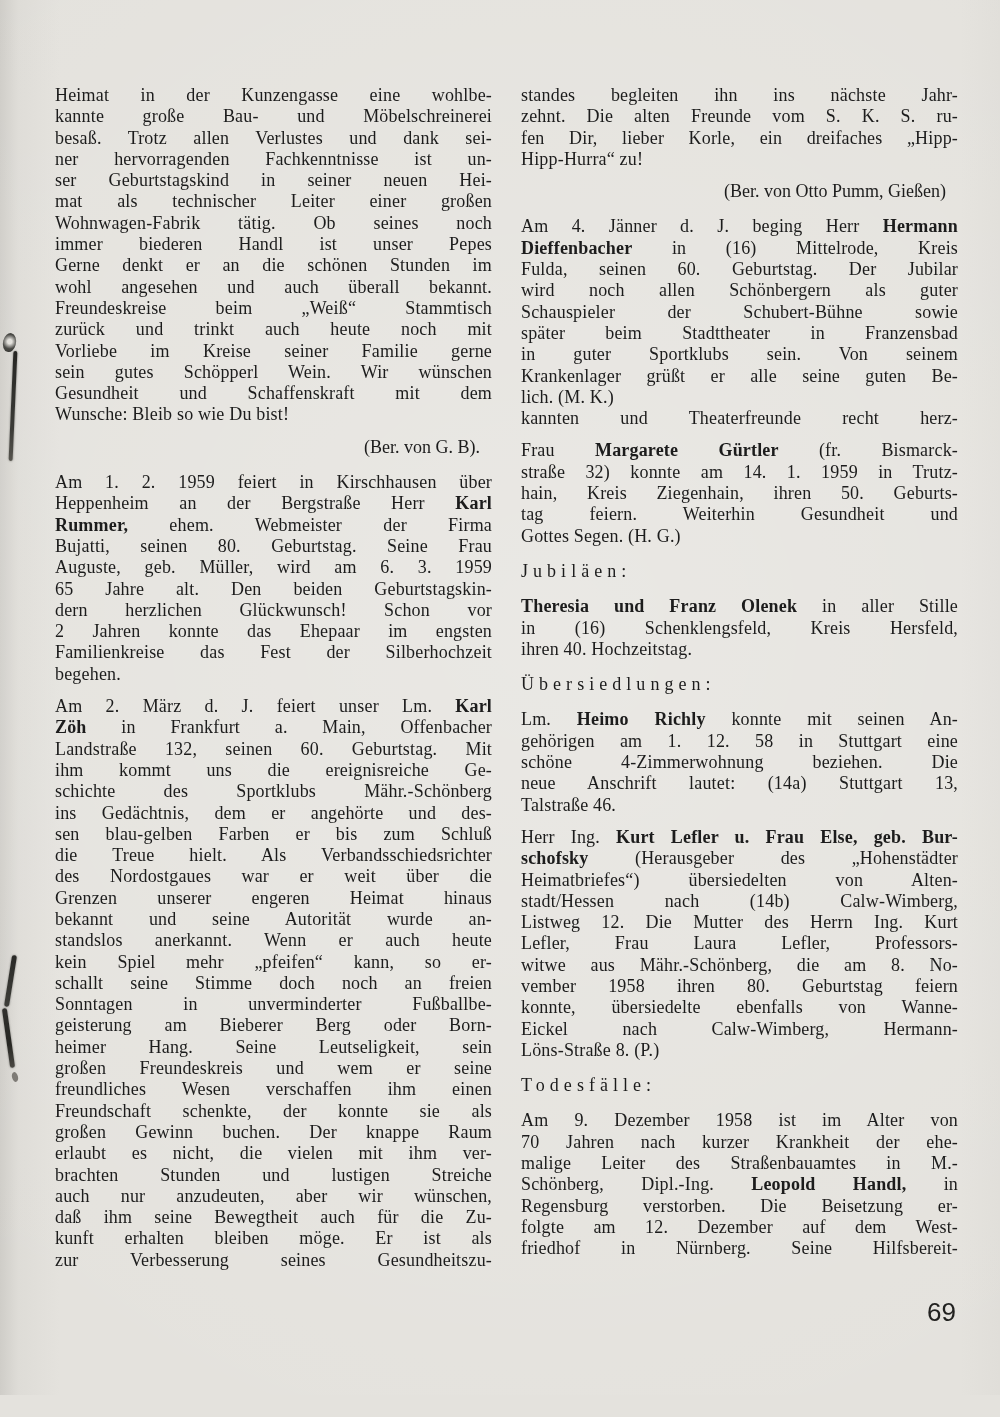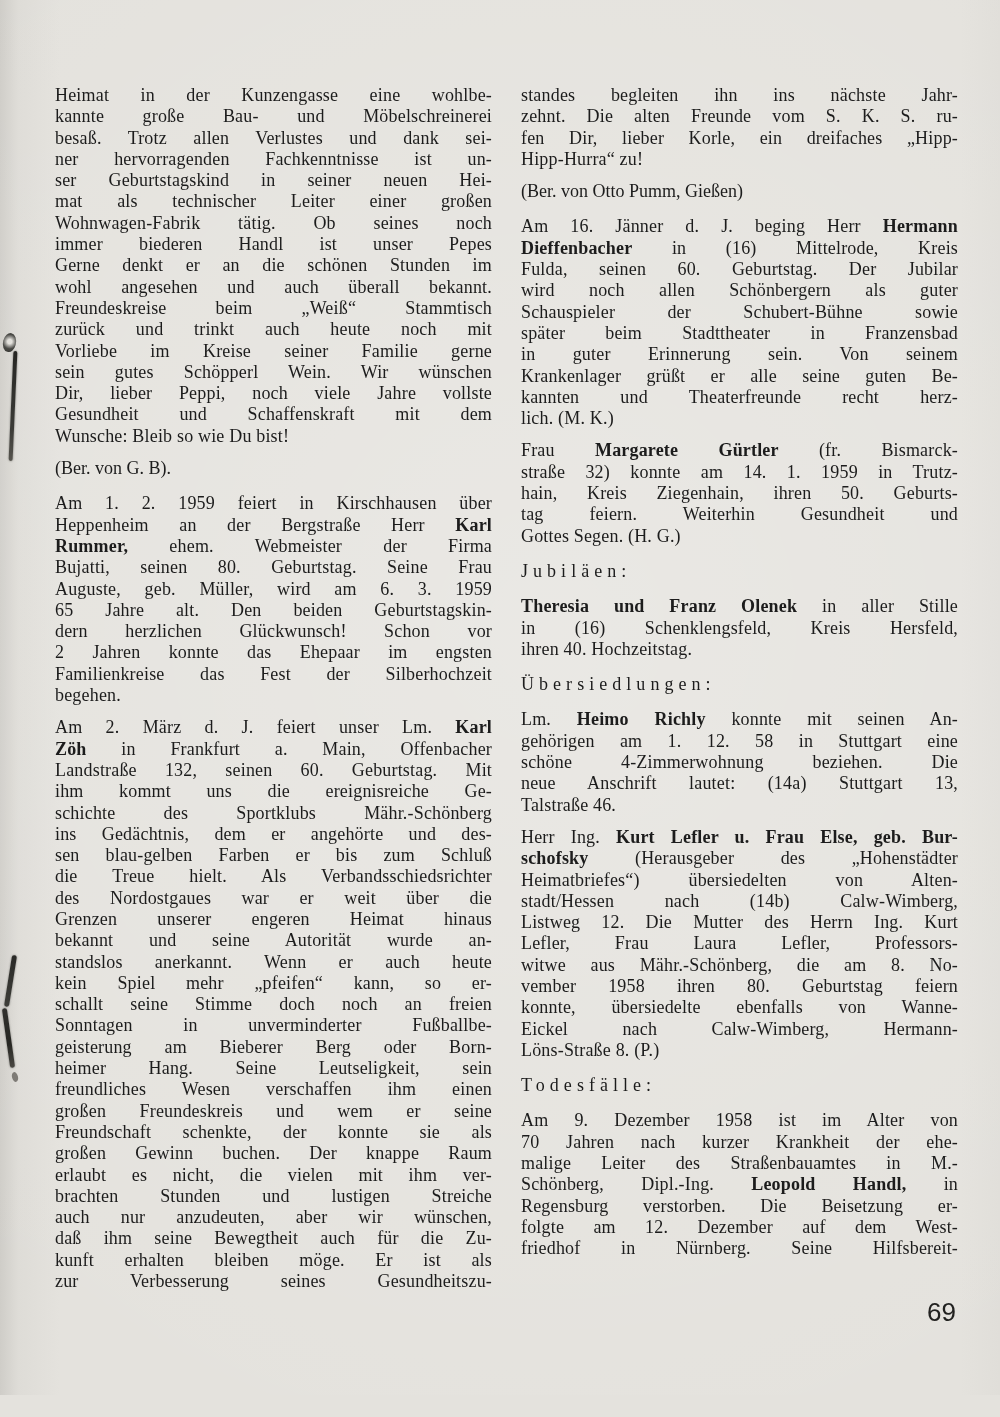--- a/index.html
+++ b/index.html
@@ -29,20 +29,21 @@
     line-height: 21.3px;
     text-align: justify;
     text-align-last: justify;
     -moz-text-align-last: justify;
     letter-spacing: 0.01em;
   }
   .line.lastline { text-align-last: left; -moz-text-align-last: left; }
   .b { font-weight: bold; }
   .attribution {
     font-size: 18px; line-height: 21.3px;
+    text-align: right;
     margin: 0 12px 14px 0;
   }
   .heading {
     font-size: 18px; line-height: 21.3px;
     letter-spacing: 0.28em;
     margin: 14px 0 14px 0;
   }
   .page-number {
     position: absolute;
     top: 1297px; right: 44px;
@@ -103,21 +104,20 @@
           <div class="line"><span>ser Geburtstagskind in seiner neuen Hei-</span></div>
           <div class="line"><span>mat als technischer Leiter einer großen</span></div>
           <div class="line"><span>Wohnwagen-Fabrik tätig. Ob seines noch</span></div>
           <div class="line"><span>immer biederen Handl ist unser Pepes</span></div>
           <div class="line"><span>Gerne denkt er an die schönen Stunden im</span></div>
           <div class="line"><span>wohl angesehen und auch überall bekannt.</span></div>
           <div class="line"><span>Freundeskreise beim „Weiß“ Stammtisch</span></div>
           <div class="line"><span>zurück und trinkt auch heute noch mit</span></div>
           <div class="line"><span>Vorliebe im Kreise seiner Familie gerne</span></div>
           <div class="line"><span>sein gutes Schöpperl Wein. Wir wünschen</span></div>
-          <div class="line"><span>Dir, lieber Peppi, noch viele Jahre vollste</span></div>
           <div class="line"><span>Gesundheit und Schaffenskraft mit dem</span></div>
           <div class="line lastline"><span>Wunsche: Bleib so wie Du bist!</span></div>
         </div>
         <div class="attribution">(Ber. von G. B).</div>
         <div class="para">
           <div class="line"><span>Am 1. 2. 1959 feiert in Kirschhausen über</span></div>
           <div class="line"><span>Heppenheim an der Bergstraße Herr </span><span class="b">Karl</span></div>
           <div class="line"><span class="b">Rummer,</span><span> ehem. Webmeister der Firma</span></div>
           <div class="line"><span>Bujatti, seinen 80. Geburtstag. Seine Frau</span></div>
           <div class="line"><span>Auguste, geb. Müller, wird am 6. 3. 1959</span></div>
@@ -138,51 +138,51 @@
           <div class="line"><span>die Treue hielt. Als Verbandsschiedsrichter</span></div>
           <div class="line"><span>des Nordostgaues war er weit über die</span></div>
           <div class="line"><span>Grenzen unserer engeren Heimat hinaus</span></div>
           <div class="line"><span>bekannt und seine Autorität wurde an-</span></div>
           <div class="line"><span>standslos anerkannt. Wenn er auch heute</span></div>
           <div class="line"><span>kein Spiel mehr „pfeifen“ kann, so er-</span></div>
           <div class="line"><span>schallt seine Stimme doch noch an freien</span></div>
           <div class="line"><span>Sonntagen in unverminderter Fußballbe-</span></div>
           <div class="line"><span>geisterung am Bieberer Berg oder Born-</span></div>
           <div class="line"><span>heimer Hang. Seine Leutseligkeit, sein</span></div>
+          <div class="line"><span>großen Freundeskreis und wem er seine</span></div>
           <div class="line"><span>freundliches Wesen verschaffen ihm einen</span></div>
-          <div class="line"><span>großen Freundeskreis und wem er seine</span></div>
           <div class="line"><span>Freundschaft schenkte, der konnte sie als</span></div>
           <div class="line"><span>großen Gewinn buchen. Der knappe Raum</span></div>
           <div class="line"><span>erlaubt es nicht, die vielen mit ihm ver-</span></div>
           <div class="line"><span>brachten Stunden und lustigen Streiche</span></div>
           <div class="line"><span>auch nur anzudeuten, aber wir wünschen,</span></div>
           <div class="line"><span>daß ihm seine Bewegtheit auch für die Zu-</span></div>
           <div class="line"><span>kunft erhalten bleiben möge. Er ist als</span></div>
           <div class="line"><span>zur Verbesserung seines Gesundheitszu-</span></div>
         </div>
       </div>
     <div class="col">
         <div class="para">
           <div class="line"><span>standes begleiten ihn ins nächste Jahr-</span></div>
           <div class="line"><span>zehnt. Die alten Freunde vom S. K. S. ru-</span></div>
           <div class="line"><span>fen Dir, lieber Korle, ein dreifaches „Hipp-</span></div>
           <div class="line lastline"><span>Hipp-Hurra“ zu!</span></div>
         </div>
         <div class="attribution">(Ber. von Otto Pumm, Gießen)</div>
         <div class="para">
-          <div class="line"><span>Am 16. Jänner d. J. beging Herr </span><span class="b">Hermann</span></div>
+          <div class="line"><span>Am 4. Jänner d. J. beging Herr </span><span class="b">Hermann</span></div>
           <div class="line"><span class="b">Dieffenbacher</span><span> in (16) Mittelrode, Kreis</span></div>
           <div class="line"><span>Fulda, seinen 60. Geburtstag. Der Jubilar</span></div>
           <div class="line"><span>wird noch allen Schönbergern als guter</span></div>
           <div class="line"><span>Schauspieler der Schubert-Bühne sowie</span></div>
           <div class="line"><span>später beim Stadttheater in Franzensbad</span></div>
-          <div class="line"><span>in guter Erinnerung sein. Von seinem</span></div>
+          <div class="line"><span>in guter Sportklubs sein. Von seinem</span></div>
           <div class="line"><span>Krankenlager grüßt er alle seine guten Be-</span></div>
+          <div class="line lastline"><span>lich. (M. K.)</span></div>
           <div class="line"><span>kannten und Theaterfreunde recht herz-</span></div>
-          <div class="line lastline"><span>lich. (M. K.)</span></div>
         </div>
         <div class="para">
           <div class="line"><span>Frau </span><span class="b">Margarete Gürtler</span><span> (fr. Bismarck-</span></div>
           <div class="line"><span>straße 32) konnte am 14. 1. 1959 in Trutz-</span></div>
           <div class="line"><span>hain, Kreis Ziegenhain, ihren 50. Geburts-</span></div>
           <div class="line"><span>tag feiern. Weiterhin Gesundheit und</span></div>
           <div class="line lastline"><span>Gottes Segen. (H. G.)</span></div>
         </div>
         <div class="heading">Jubiläen:</div>
         <div class="para">

